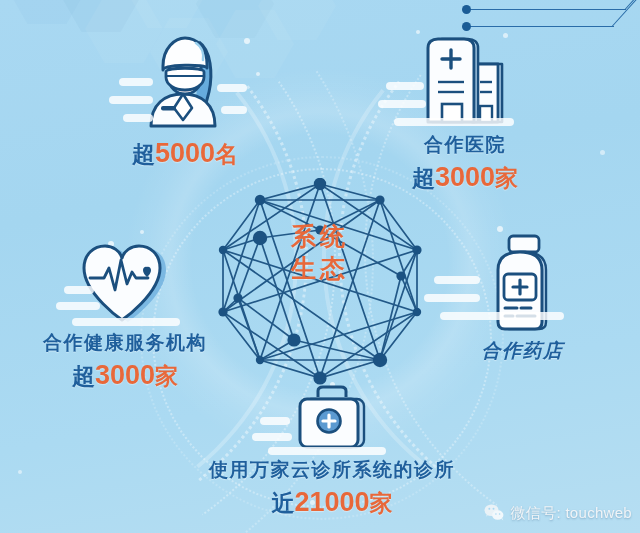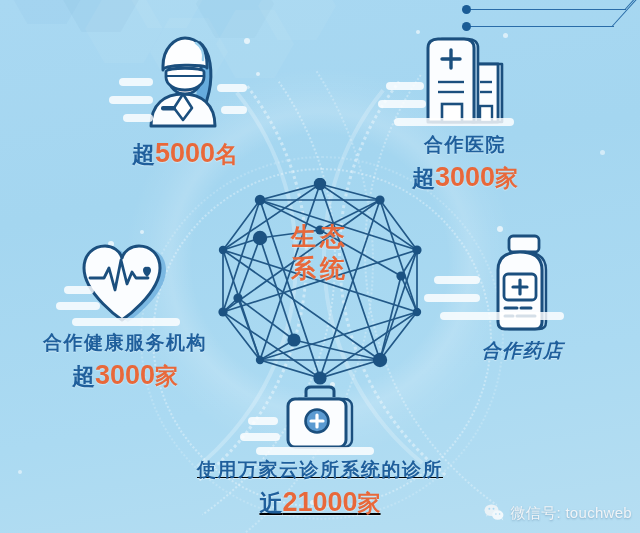--- a/index.html
+++ b/index.html
@@ -275,22 +275,22 @@
         <circle cx="122" cy="52" r="4.6"></circle>
         <circle cx="62" cy="60" r="7.2"></circle>
         <circle cx="40" cy="120" r="4.6"></circle>
         <circle cx="96" cy="162" r="6.6"></circle>
         <circle cx="203" cy="98" r="4.6"></circle>
       </g>
     </svg>
   </div>
 
   <div class="center-label">
+    <div>系统</div>
     <div>生态</div>
-    <div>系统</div>
   </div>
 
   <div class="stat" style="left:60px; top:22px; width:250px;">
     <div class="icon-wrap" style="width:120px; height:112px;">
       <div class="streak" style="left:-6px; top:56px; width:34px;"></div>
       <div class="streak" style="left:-16px; top:74px; width:44px;"></div>
       <div class="streak" style="left:-2px; top:92px; width:30px;"></div>
       <div class="streak" style="left:92px; top:62px; width:30px;"></div>
       <div class="streak" style="left:96px; top:84px; width:26px;"></div>
       <svg width="120" height="112" viewBox="0 0 120 112">
@@ -378,21 +378,21 @@
           <line x1="37" y1="80" x2="49" y2="80"></line>
           <line x1="53" y1="80" x2="63" y2="80"></line>
           <line x1="37" y1="88" x2="45" y2="88"></line>
           <line x1="49" y1="88" x2="67" y2="88"></line>
         </g>
       </svg>
     </div>
     <div class="label">合作药店</div>
   </div>
 
-  <div class="stat" style="left:170px; top:385px; width:300px;text-decoration:underline;">
+  <div class="stat" style="left:182px; top:385px; width:300px;">
     <div class="icon-wrap" style="width:100px; height:72px;">
       <div class="streak" style="left:-22px; top:32px; width:30px;"></div>
       <div class="streak" style="left:-30px; top:48px; width:40px;"></div>
       <div class="streak" style="left:-14px; top:62px; width:118px;"></div>
       <svg width="100" height="72" viewBox="0 0 100 72">
         <path d="M36 12 L36 6 C36 3 38 2 41 2 L59 2 C62 2 64 3 64 6 L64 12" fill="none" stroke="#1b4f7e" stroke-width="3" stroke-linejoin="round"></path>
         <rect x="22" y="14" width="60" height="48" rx="7" fill="#bcdcf2" stroke="#1b4f7e" stroke-width="2.4"></rect>
         <rect x="18" y="14" width="58" height="48" rx="7" fill="#fbfdff" stroke="#1b4f7e" stroke-width="3"></rect>
         <circle cx="47" cy="36" r="11.5" fill="#5b9ad1" stroke="#1b4f7e" stroke-width="2.6"></circle>
         <g stroke="#ffffff" stroke-width="3.2" stroke-linecap="round">

